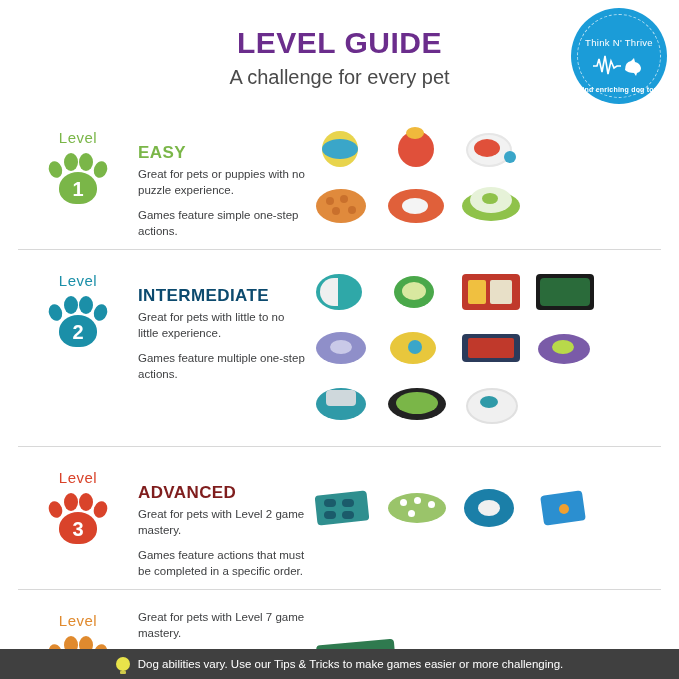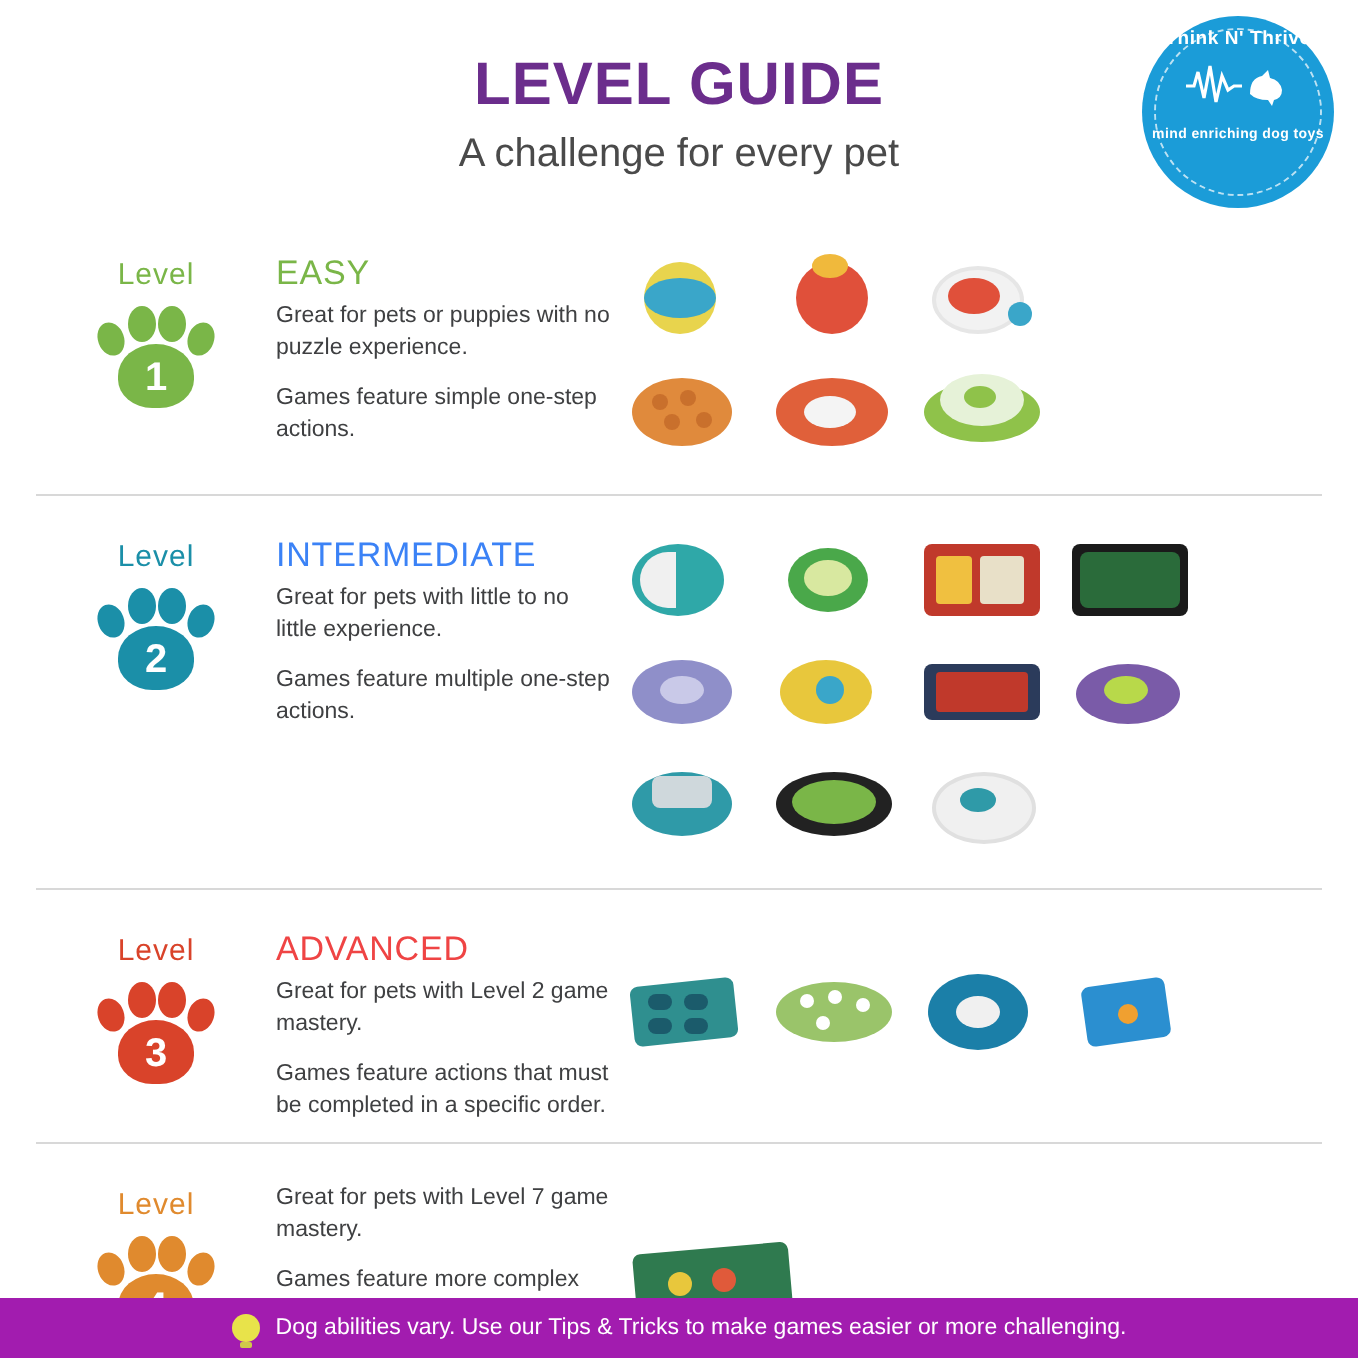--- a/index.html
+++ b/index.html
@@ -30,21 +30,21 @@
     background:#1b9cd8;
     box-shadow:0 0 0 3px #ffffff;
     color:#ffffff;text-align:center;
     display:flex;flex-direction:column;align-items:center;justify-content:flex-start;
   }
   .badge-inner{
     position:absolute;top:6px;left:6px;right:6px;bottom:6px;
     border-radius:50%;border:1px dashed rgba(255,255,255,.7);
   }
   .badge-top{
-    position:relative;margin-top:6px;font-size:9.5px;font-weight:bold;
+    position:relative;margin-top:29px;font-size:9.5px;font-weight:normal;
     letter-spacing:.3px;
   }
   .badge-wave{position:relative;margin-top:4px;}
   .badge-bottom{
     position:relative;margin-top:4px;font-size:7px;font-weight:bold;
     letter-spacing:.2px;width:86px;
   }
 
   
   .rows{margin-top:18px;}
@@ -69,37 +69,37 @@
   .paw .t1{width:13px;height:17px;left:3px;top:13px;transform:rotate(-20deg);}
   .paw .t2{width:14px;height:18px;left:18px;top:5px;}
   .paw .t3{width:14px;height:18px;left:33px;top:5px;}
   .paw .t4{width:13px;height:17px;left:48px;top:13px;transform:rotate(20deg);}
   .paw .num{
     position:absolute;left:0;right:0;top:30px;text-align:center;
     font-size:20px;font-weight:bold;color:#ffffff;
   }
 
   .textcol{width:170px;flex:0 0 170px;padding-top:6px;}
-  .lvl-title{font-size:17px;font-weight:normal;letter-spacing:.4px;margin:0 0 4px 0;}
+  .lvl-title{font-size:17px;font-weight:bold;letter-spacing:.4px;margin:16px 0 4px 0;}
   .lvl-desc{font-size:11.5px;line-height:1.35;margin:0 0 10px 0;color:#3f4042;}
   .lvl-desc:last-child{margin-bottom:0;}
 
   .imgcol{flex:1;padding-top:4px;padding-left:4px;}
   .imgrow{display:flex;gap:10px;margin-bottom:8px;align-items:center;}
   .toy{width:64px;height:48px;position:relative;}
 
   
   .circle{border-radius:50%;position:absolute;}
   .ellipse{border-radius:50%;position:absolute;}
   .rect{position:absolute;border-radius:4px;}
 
   
   .footer{
     position:absolute;left:0;bottom:0;width:679px;height:30px;
-    background:#a21caf;color:#ffffff;
+    background:#404040;color:#ffffff;
     display:flex;align-items:center;justify-content:center;gap:8px;
     font-size:11.5px;
   }
   .bulb{
     width:14px;height:14px;border-radius:50%;
     background:#e8e34a;display:inline-block;position:relative;flex:0 0 14px;
   }
   .bulb:after{
     content:"";position:absolute;left:4px;bottom:-3px;width:6px;height:3px;
     background:#cfc94a;border-radius:1px;
@@ -189,21 +189,21 @@
         <div class="paw">
           <div class="toe t1" style="background:#1b8fa8;"></div>
           <div class="toe t2" style="background:#1b8fa8;"></div>
           <div class="toe t3" style="background:#1b8fa8;"></div>
           <div class="toe t4" style="background:#1b8fa8;"></div>
           <div class="pad" style="background:#1b8fa8;"></div>
           <div class="num">2</div>
         </div>
       </div>
       <div class="textcol">
-        <p class="lvl-title" style="color:#3b82f6;">INTERMEDIATE</p>
+        <p class="lvl-title" style="color:#0c4a6e;">INTERMEDIATE</p>
         <p class="lvl-desc">Great for pets with little to no little experience.</p>
         <p class="lvl-desc">Games feature multiple one-step actions.</p>
       </div>
       <div class="imgcol">
         <div class="imgrow">
           <div class="toy">
             <div class="ellipse" style="left:4px;top:6px;width:46px;height:36px;background:#2fa8a8;"></div>
             <div class="rect" style="left:8px;top:10px;width:18px;height:28px;background:#f0f0f0;border-radius:20px 0 0 20px;"></div>
           </div>
           <div class="toy">
@@ -261,21 +261,21 @@
         <div class="paw">
           <div class="toe t1" style="background:#d9432a;"></div>
           <div class="toe t2" style="background:#d9432a;"></div>
           <div class="toe t3" style="background:#d9432a;"></div>
           <div class="toe t4" style="background:#d9432a;"></div>
           <div class="pad" style="background:#d9432a;"></div>
           <div class="num">3</div>
         </div>
       </div>
       <div class="textcol">
-        <p class="lvl-title" style="color:#ef4444;">ADVANCED</p>
+        <p class="lvl-title" style="color:#7f1d1d;">ADVANCED</p>
         <p class="lvl-desc">Great for pets with Level 2 game mastery.</p>
         <p class="lvl-desc">Games feature actions that must be completed in a specific order.</p>
       </div>
       <div class="imgcol">
         <div class="imgrow" style="margin-top:18px;">
           <div class="toy">
             <div class="rect" style="left:4px;top:10px;width:52px;height:30px;background:#2f8f8f;transform:rotate(-6deg);"></div>
             <div class="rect" style="left:12px;top:16px;width:12px;height:8px;background:#1b5b6b;"></div>
             <div class="rect" style="left:30px;top:16px;width:12px;height:8px;background:#1b5b6b;"></div>
             <div class="rect" style="left:12px;top:28px;width:12px;height:8px;background:#1b5b6b;"></div>

